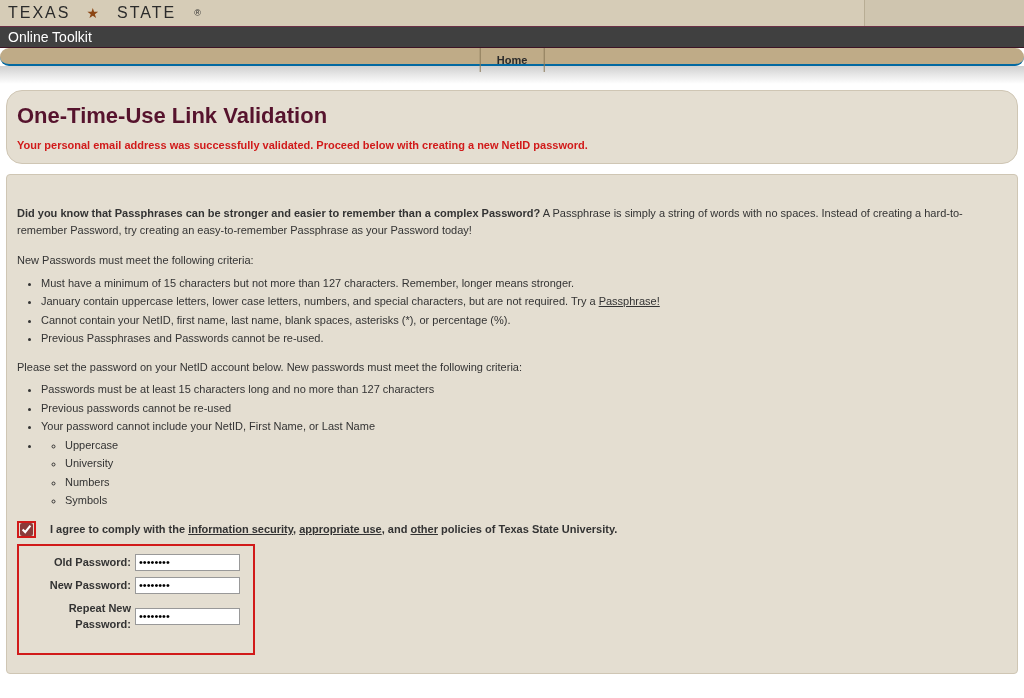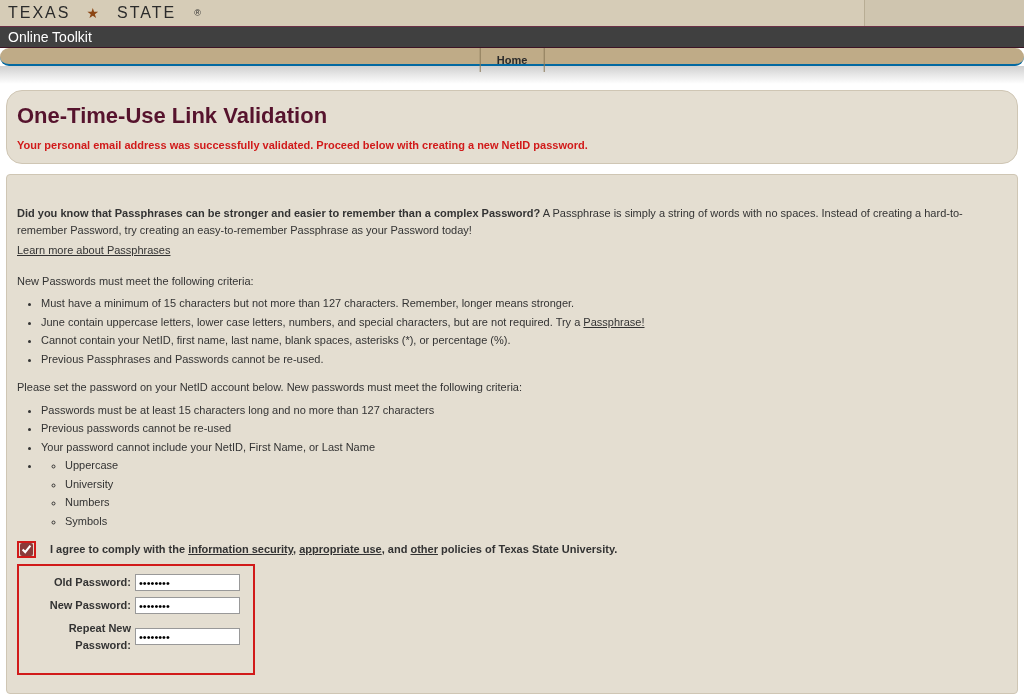--- a/index.html
+++ b/index.html
@@ -58,26 +58,25 @@
 <div class="page">
   <div class="panel">
     <h1>One-Time-Use Link Validation</h1>
     <div class="success-msg">Your personal email address was successfully validated. Proceed below with creating a new NetID password.</div>
   </div>
 
   <div class="content-panel">
     <p>
       <b>Did you know that Passphrases can be stronger and easier to remember than a complex Password?</b><span> A Passphrase is simply a string of words with no spaces. Instead of creating a hard-to-remember Password, try creating an easy-to-remember Passphrase as your Password today!</span>
     </p>
-    <p><a href="#">Learn more about Passphrases</a></p>
 
     <p style="margin-top:14px;">New Passwords must meet the following criteria:</p>
     <ul class="bullets">
       <li>Must have a minimum of 15 characters but not more than 127 characters. Remember, longer means stronger.</li>
-      <li><span>June contain uppercase letters, lower case letters, numbers, and special characters, but are not required. Try a </span><a href="#">Passphrase!</a></li>
+      <li><span>January contain uppercase letters, lower case letters, numbers, and special characters, but are not required. Try a </span><a href="#">Passphrase!</a></li>
       <li>Cannot contain your NetID, first name, last name, blank spaces, asterisks (*), or percentage (%).</li>
       <li>Previous Passphrases and Passwords cannot be re-used.</li>
     </ul>
 
     <p>Please set the password on your NetID account below. New passwords must meet the following criteria:</p>
     <ul class="bullets">
       <li>Passwords must be at least 15 characters long and no more than 127 characters</li>
       <li>Previous passwords cannot be re-used</li>
       <li>Your password cannot include your NetID, First Name, or Last Name</li>
       <li>

